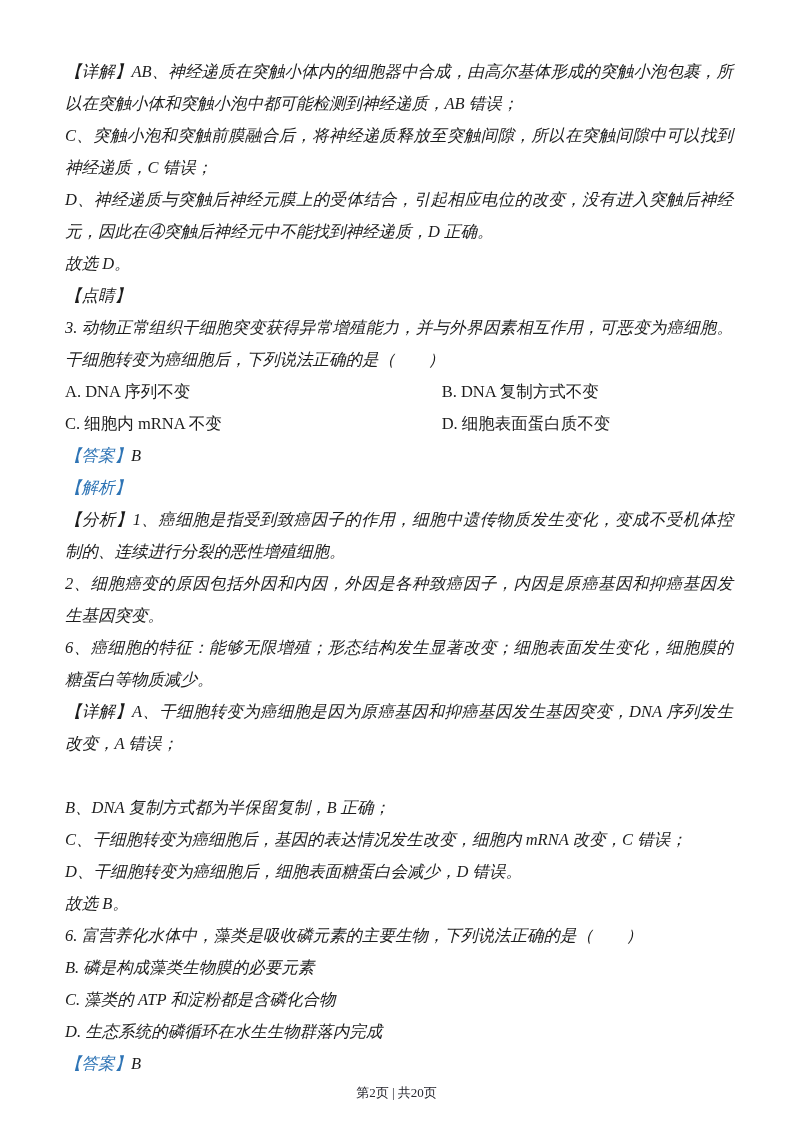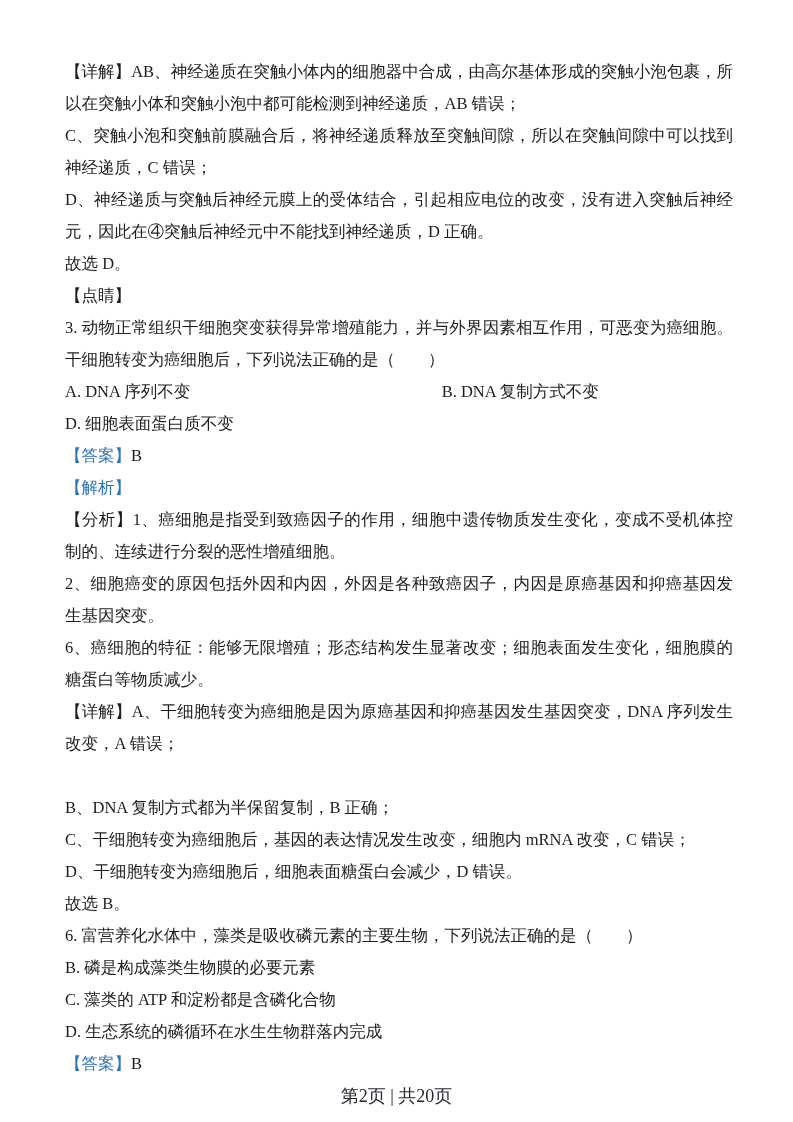--- a/index.html
+++ b/index.html
@@ -19,20 +19,21 @@
     position: absolute;
     left: 65px;
     top: 56px;
     width: 668px;
     font-size: 16.5px;
     line-height: 32px;
     text-align: justify;
   }
   .doc p {
     margin: 0;
+    font-style: italic;
   }
   .gap-after {
     margin-bottom: 32px !important;
   }
   .label-blue {
     color: var(--label-blue, #2E74B5);
   }
   .opt-row {
     display: flex;
     gap: 48px;
@@ -42,41 +43,42 @@
   }
   .opt-row .opt-right {
     flex: 1;
   }
   .page-footer {
     position: absolute;
     left: 0;
     top: 1084px;
     width: 100%;
     text-align: center;
-    font-size: 18px;
+    font-size: 13px;
     color: #26262e;
   }
 </style>
 </head>
 <body>
 
 <div class="doc">
 
   <p>【详解】AB、神经递质在突触小体内的细胞器中合成，由高尔基体形成的突触小泡包裹，所以在突触小体和突触小泡中都可能检测到神经递质，AB 错误；</p>
   <p>C、突触小泡和突触前膜融合后，将神经递质释放至突触间隙，所以在突触间隙中可以找到神经递质，C 错误；</p>
   <p>D、神经递质与突触后神经元膜上的受体结合，引起相应电位的改变，没有进入突触后神经元，因此在④突触后神经元中不能找到神经递质，D 正确。</p>
   <p>故选 D。</p>
   <p>【点睛】</p>
 
   <p>3. 动物正常组织干细胞突变获得异常增殖能力，并与外界因素相互作用，可恶变为癌细胞。干细胞转变为癌细胞后，下列说法正确的是（　　）</p>
   <div class="opt-row">
     <span class="opt-left">A. DNA 序列不变</span>
     <span class="opt-right">B. DNA 复制方式不变</span>
   </div>
   <div class="opt-row">
+    <span class="opt-left">C. 细胞内 mRNA 不变</span>
     <span class="opt-right">D. 细胞表面蛋白质不变</span>
   </div>
   <p>
     <span class="label-blue">【答案】</span><span>B</span>
   </p>
   <p>
     <span class="label-blue">【解析】</span>
   </p>
   <p>【分析】1、癌细胞是指受到致癌因子的作用，细胞中遗传物质发生变化，变成不受机体控制的、连续进行分裂的恶性增殖细胞。</p>
   <p>2、细胞癌变的原因包括外因和内因，外因是各种致癌因子，内因是原癌基因和抑癌基因发生基因突变。</p>

